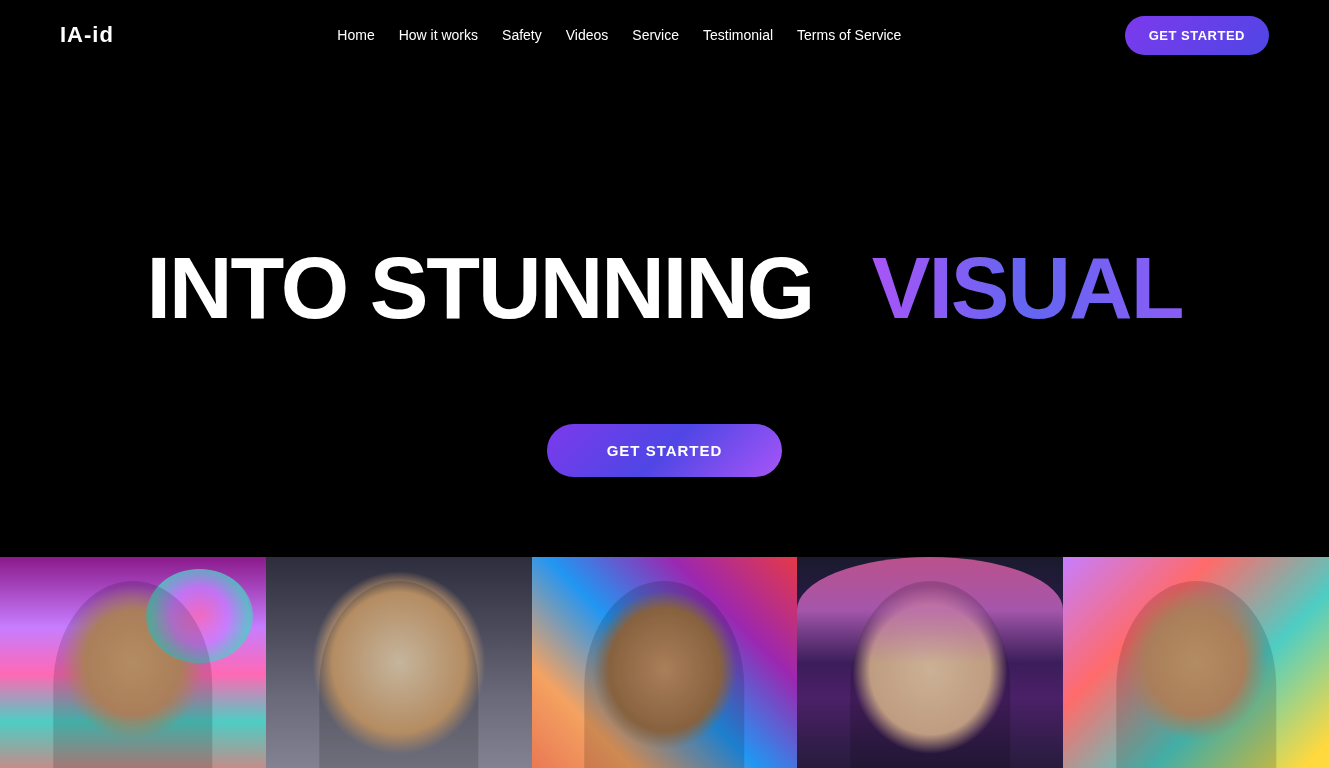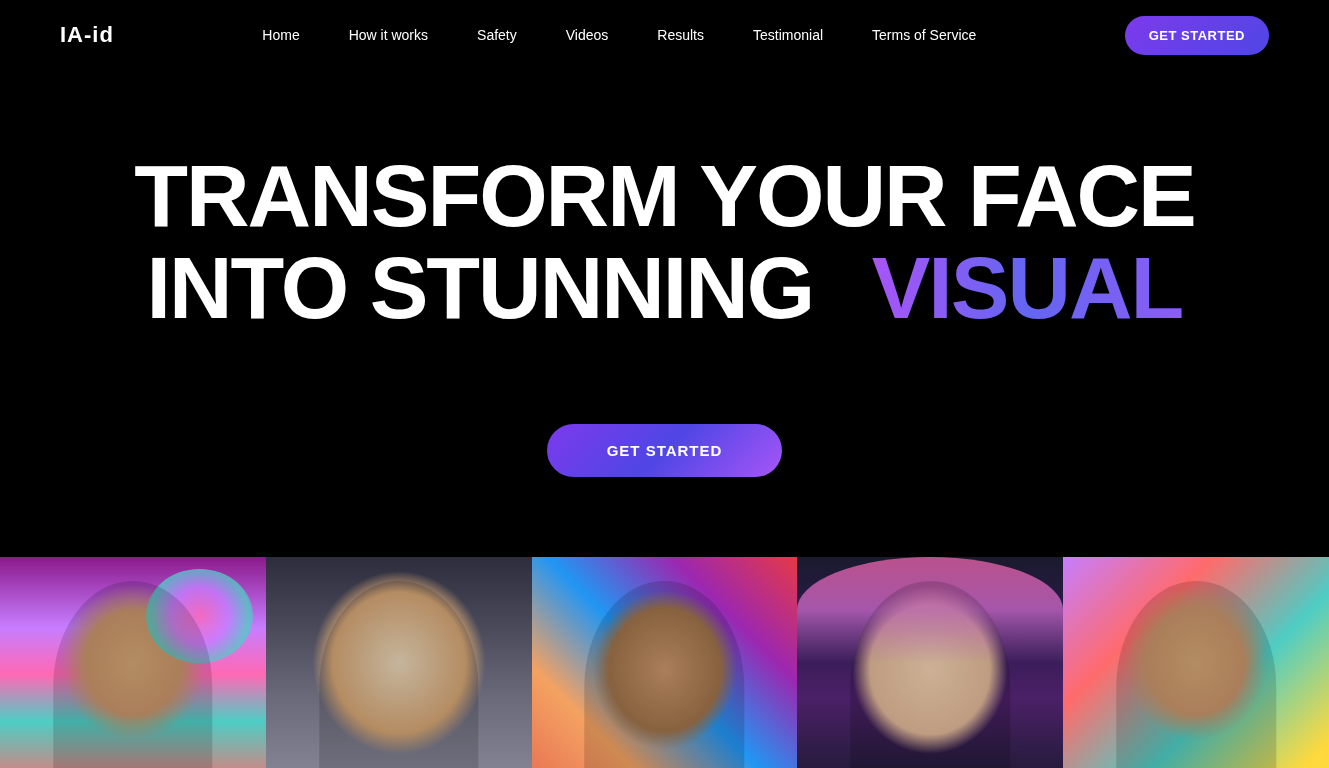--- a/index.html
+++ b/index.html
@@ -31,21 +31,21 @@
 
     .nav-logo {
       font-size: 22px;
       font-weight: 700;
       color: #fff;
       letter-spacing: 1px;
     }
 
     .nav-links {
       display: flex;
-      gap: 49px;
+      gap: 24px;
       align-items: center;
     }
 
     .nav-links a {
       color: #fff;
       text-decoration: none;
       font-size: 14px;
       font-weight: 400;
       cursor: pointer;
     }
@@ -250,31 +250,31 @@
 
 <nav>
   <span class="nav-logo">IA-id</span>
 
   <div class="nav-links">
 
   <a href="#">Home</a>
       <a href="#">How it works</a>
       <a href="#">Safety</a>
       <a href="#">Videos</a>
-      <a href="#">Results</a>
+      <a href="#">Service</a>
       <a href="#">Testimonial</a>
       <a href="#">Terms of Service</a>
     </div>
 
   <button class="nav-cta">GET STARTED</button>
 </nav>
 
 <section class="hero">
   <h1 class="hero-title">
-    <span>TRANSFORM YOUR FACE</span><br>
+    <br>
     <span>INTO STUNNING</span>
     <span class="highlight">VISUAL</span>
   </h1>
 
   <p class="hero-subtitle">
     <br>
   </p>
 
   <button class="hero-btn">GET STARTED</button>
 </section>

